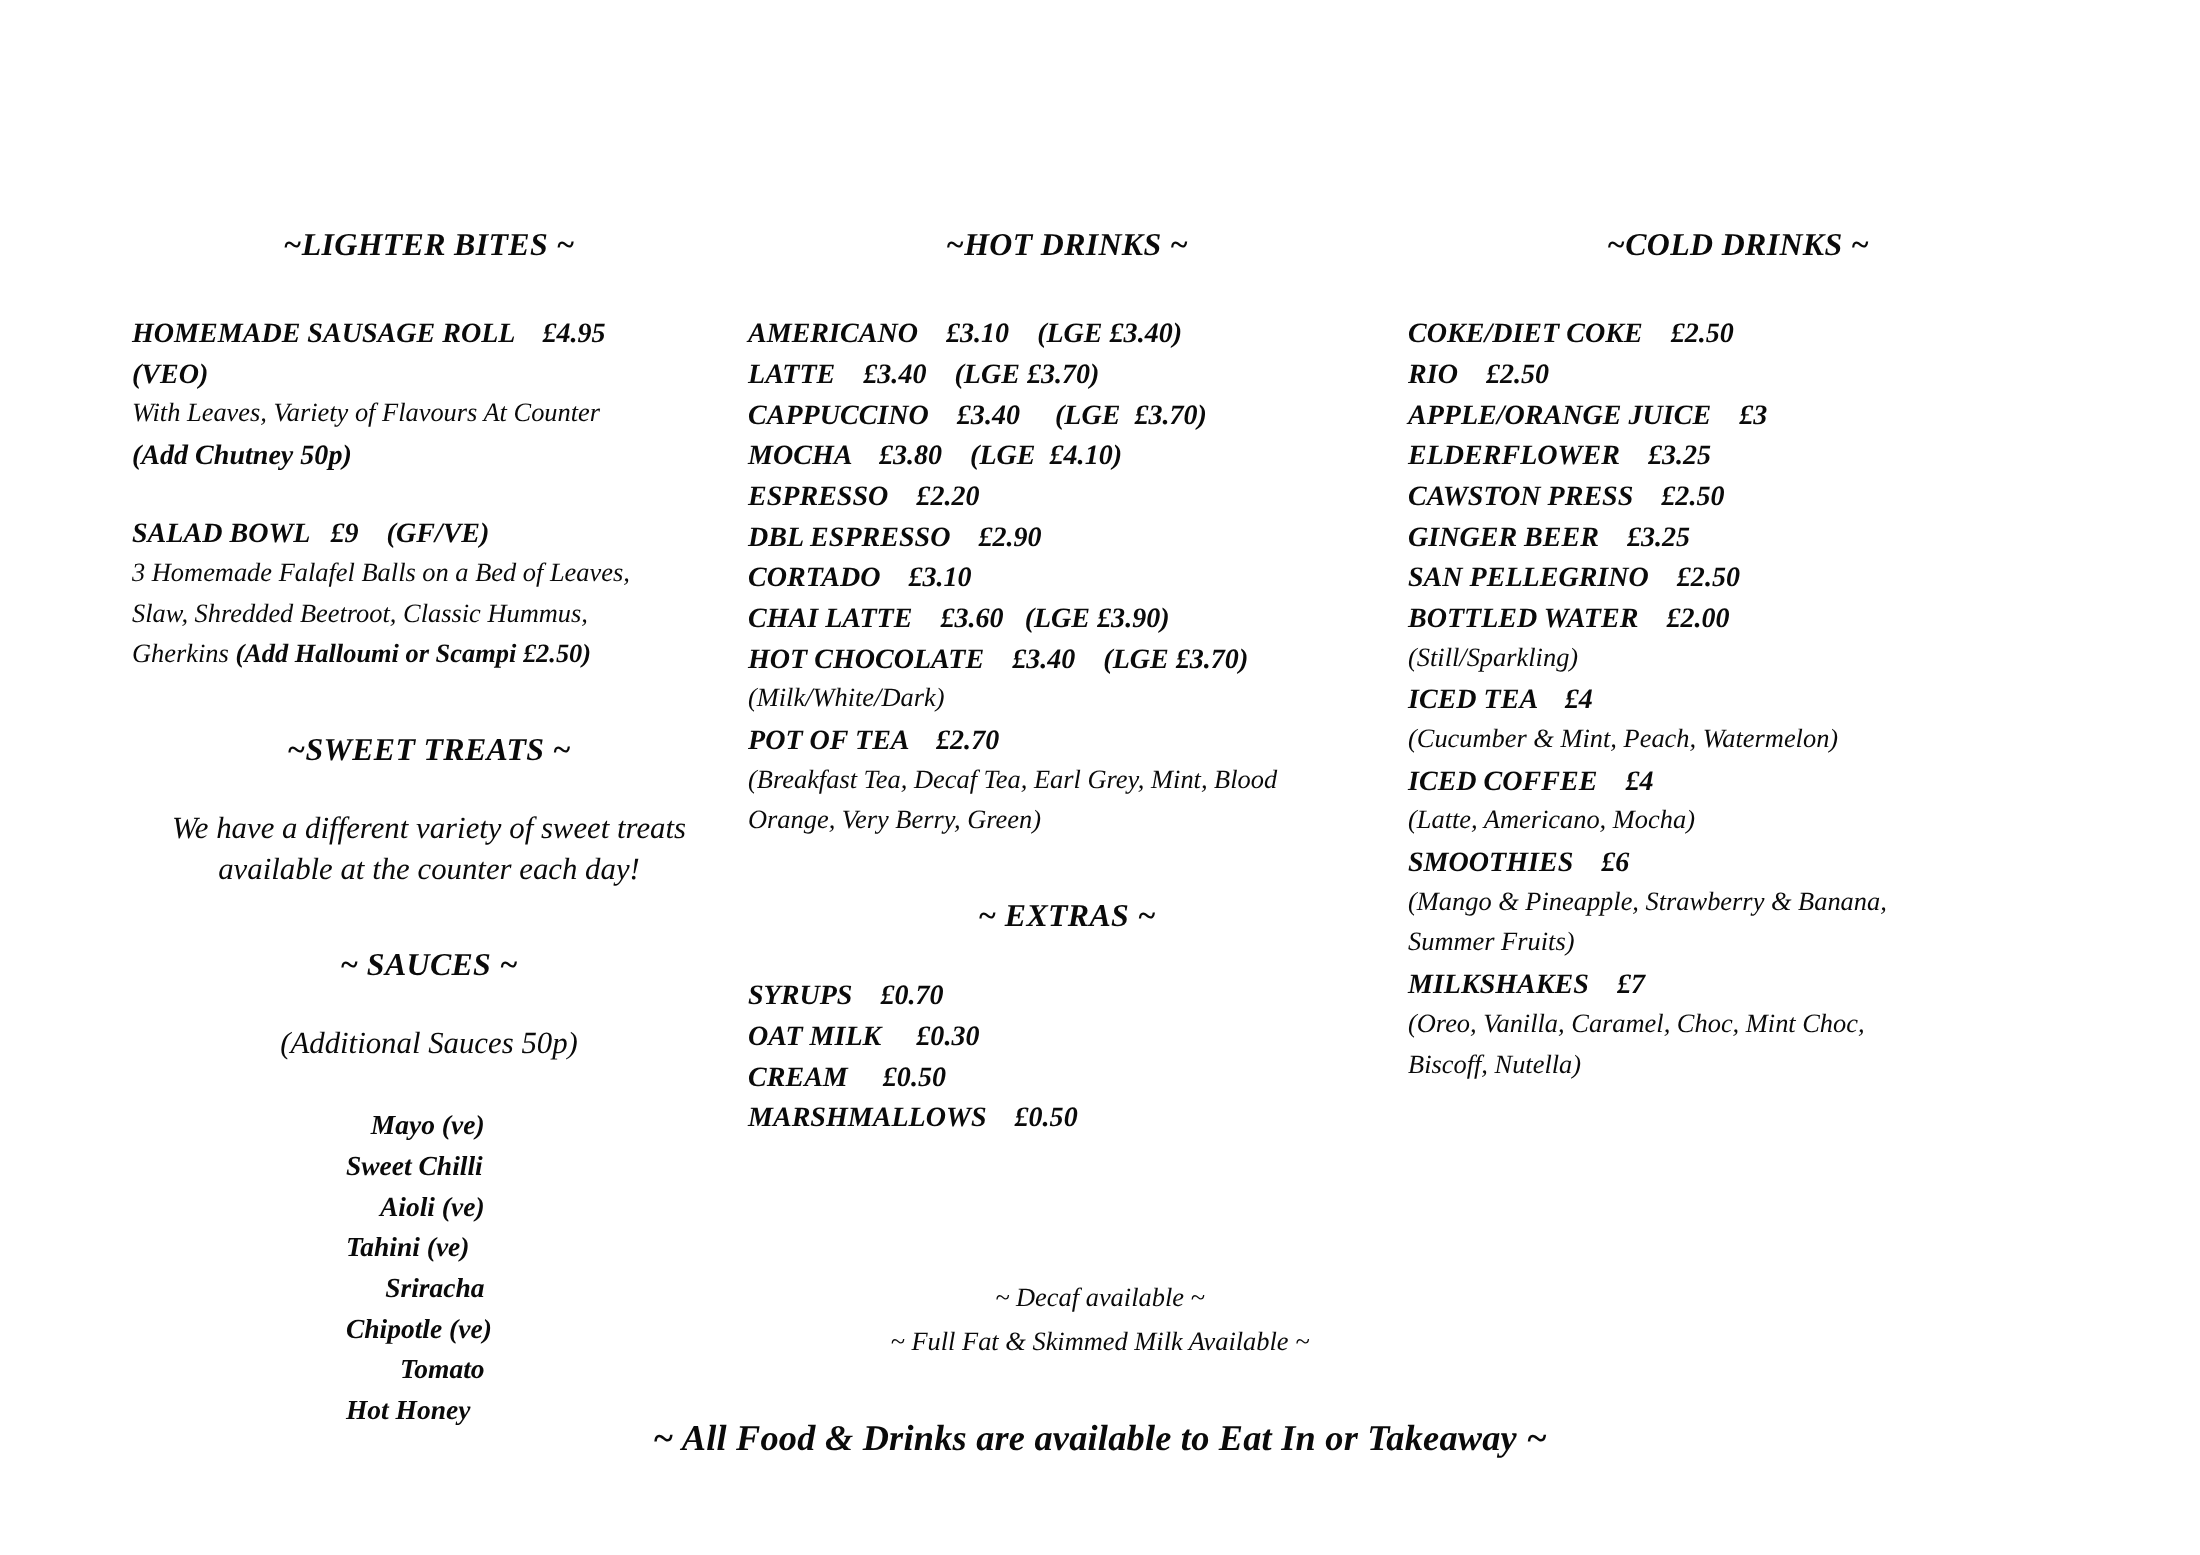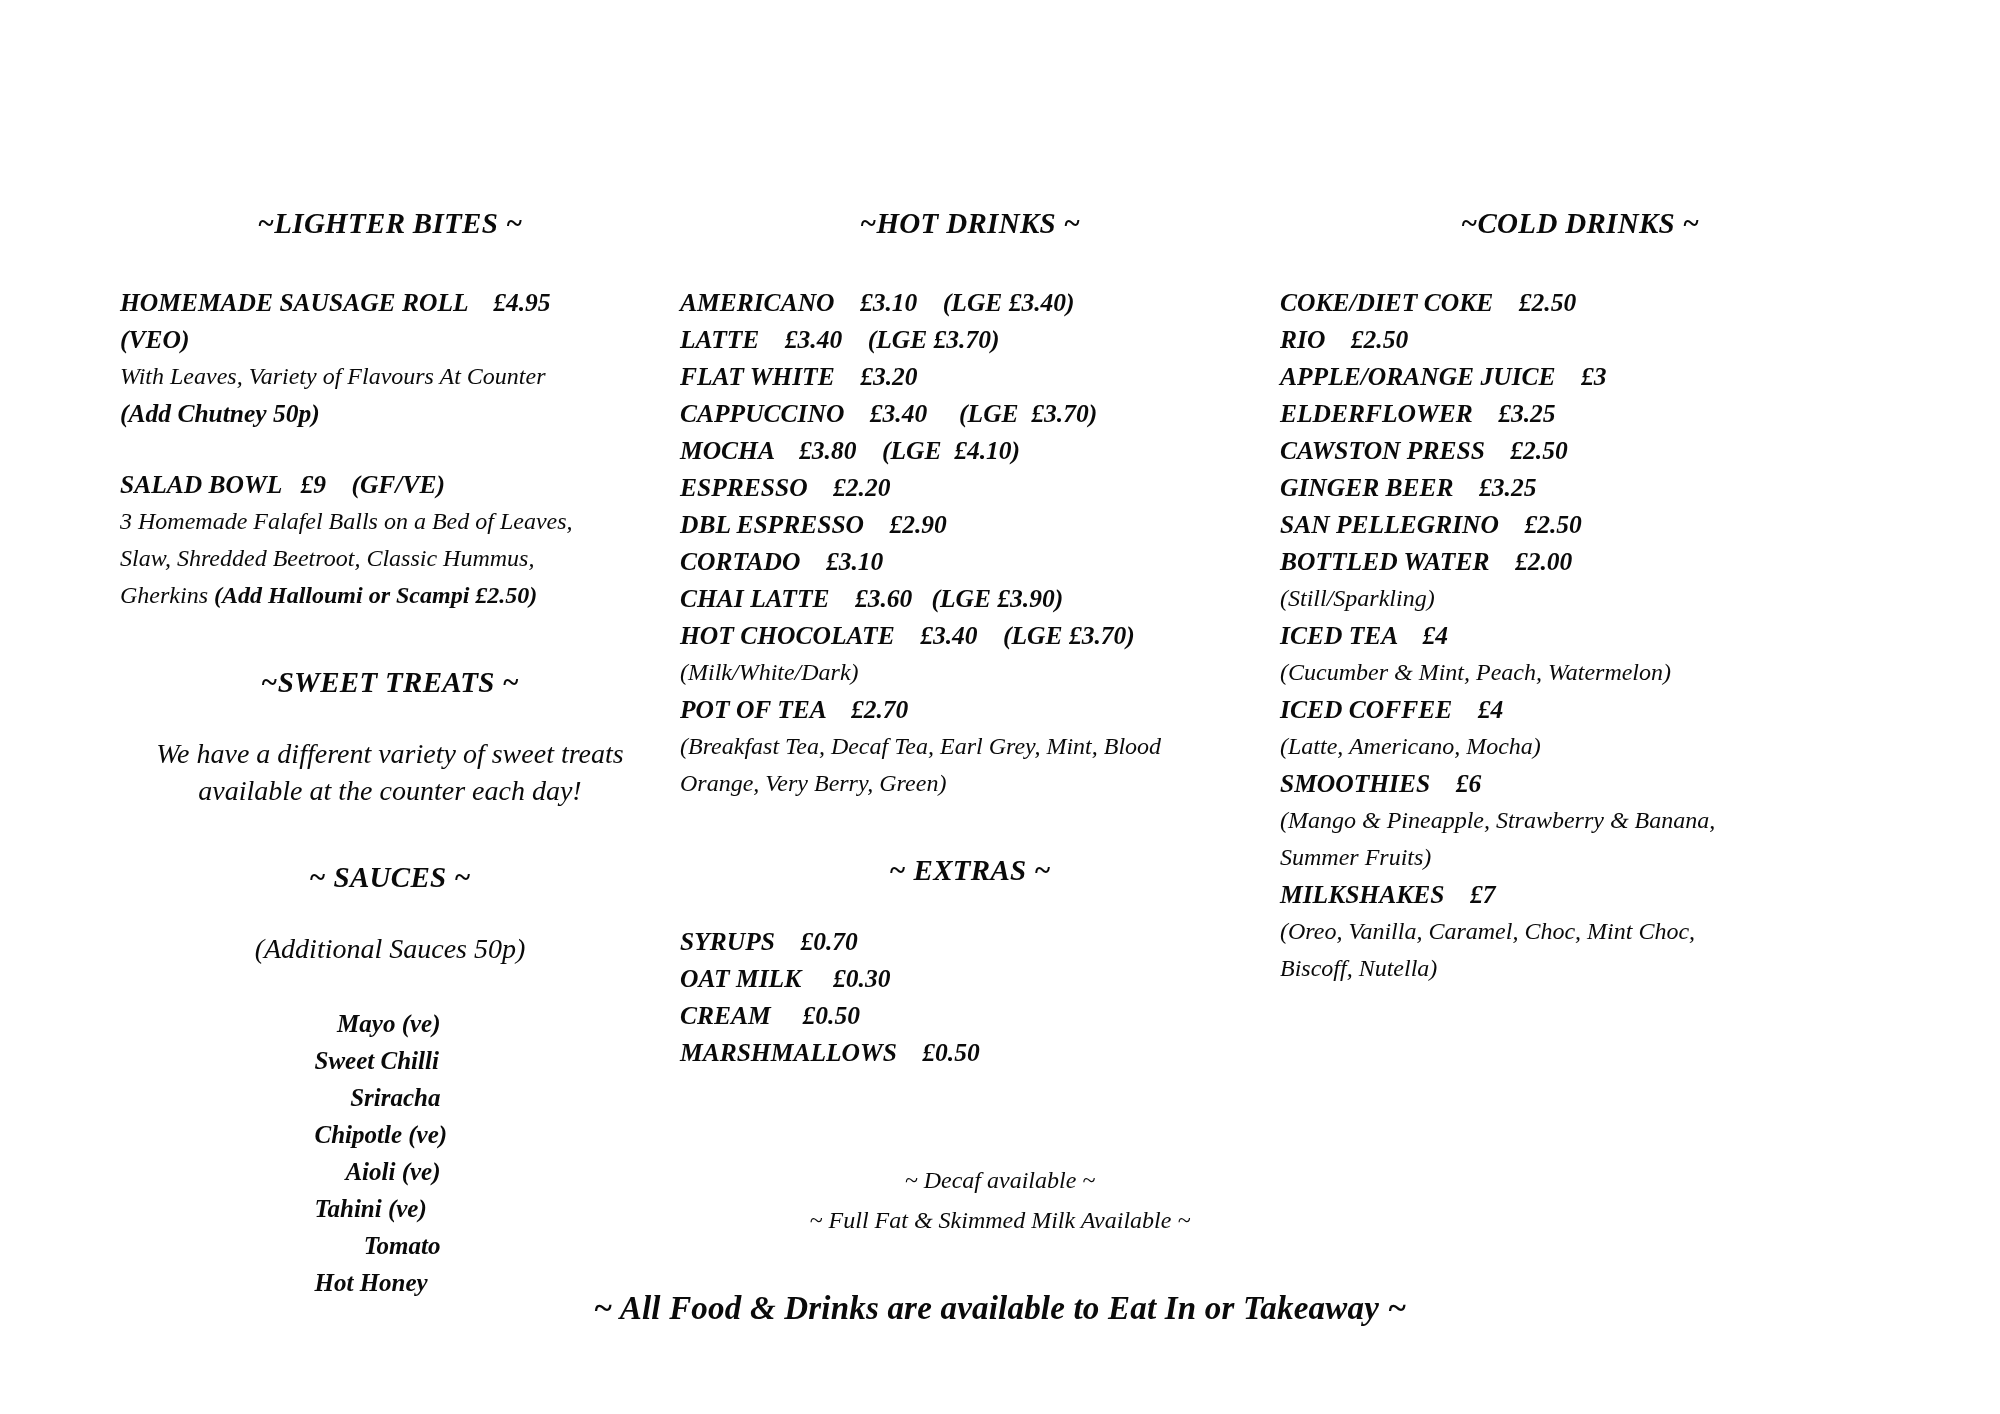--- a/index.html
+++ b/index.html
@@ -168,42 +168,41 @@
 
       <div class="section-heading sub">~ SAUCES ~</div>
       <p class="note">(Additional Sauces 50p)</p>
 
       <div class="sauce-grid">
         <div class="sauce-row">
           <span class="sauce-cell">Mayo (ve)</span>
           <span class="sauce-cell2">Sweet Chilli</span>
         </div>
         <div class="sauce-row">
+          <span class="sauce-cell">Aioli (ve)</span>
+          <span class="sauce-cell2">Tahini (ve)</span>
+        </div>
+        <div class="sauce-row">
           <span class="sauce-cell">Sriracha</span>
           <span class="sauce-cell2">Chipotle (ve)</span>
         </div>
         <div class="sauce-row">
-          <span class="sauce-cell">Aioli (ve)</span>
-          <span class="sauce-cell2">Tahini (ve)</span>
-        </div>
-        <div class="sauce-row">
           <span class="sauce-cell">Tomato</span>
           <span class="sauce-cell2">Hot Honey</span>
         </div>
       </div>
 
     </div>
 
     <div class="col col-mid">
 
       <div class="section-heading">~HOT DRINKS ~</div>
 
       <p class="item">AMERICANO    £3.10    (LGE £3.40)</p>
       <p class="item">LATTE    £3.40    (LGE £3.70)</p>
-      <p class="item">FLAT WHITE    £3.20</p>
       <p class="item">CAPPUCCINO    £3.40     (LGE  £3.70)</p>
       <p class="item">MOCHA    £3.80    (LGE  £4.10)</p>
       <p class="item">ESPRESSO    £2.20</p>
       <p class="item">DBL ESPRESSO    £2.90</p>
       <p class="item">CORTADO    £3.10</p>
       <p class="item">CHAI LATTE    £3.60   (LGE £3.90)</p>
       <p class="item">HOT CHOCOLATE    £3.40    (LGE £3.70)</p>
       <p class="desc">(Milk/White/Dark)</p>
       <p class="item">POT OF TEA    £2.70</p>
       <p class="desc">(Breakfast Tea, Decaf Tea, Earl Grey, Mint, Blood</p>

